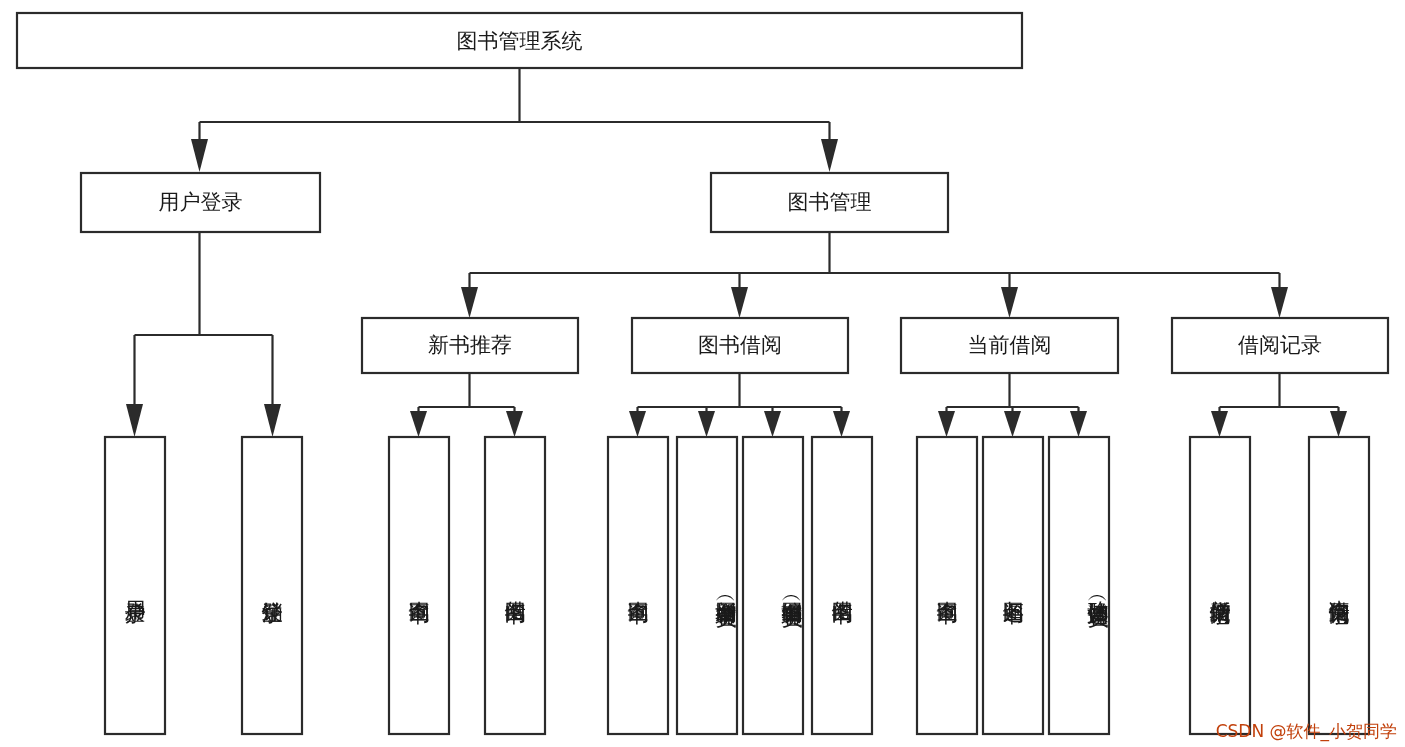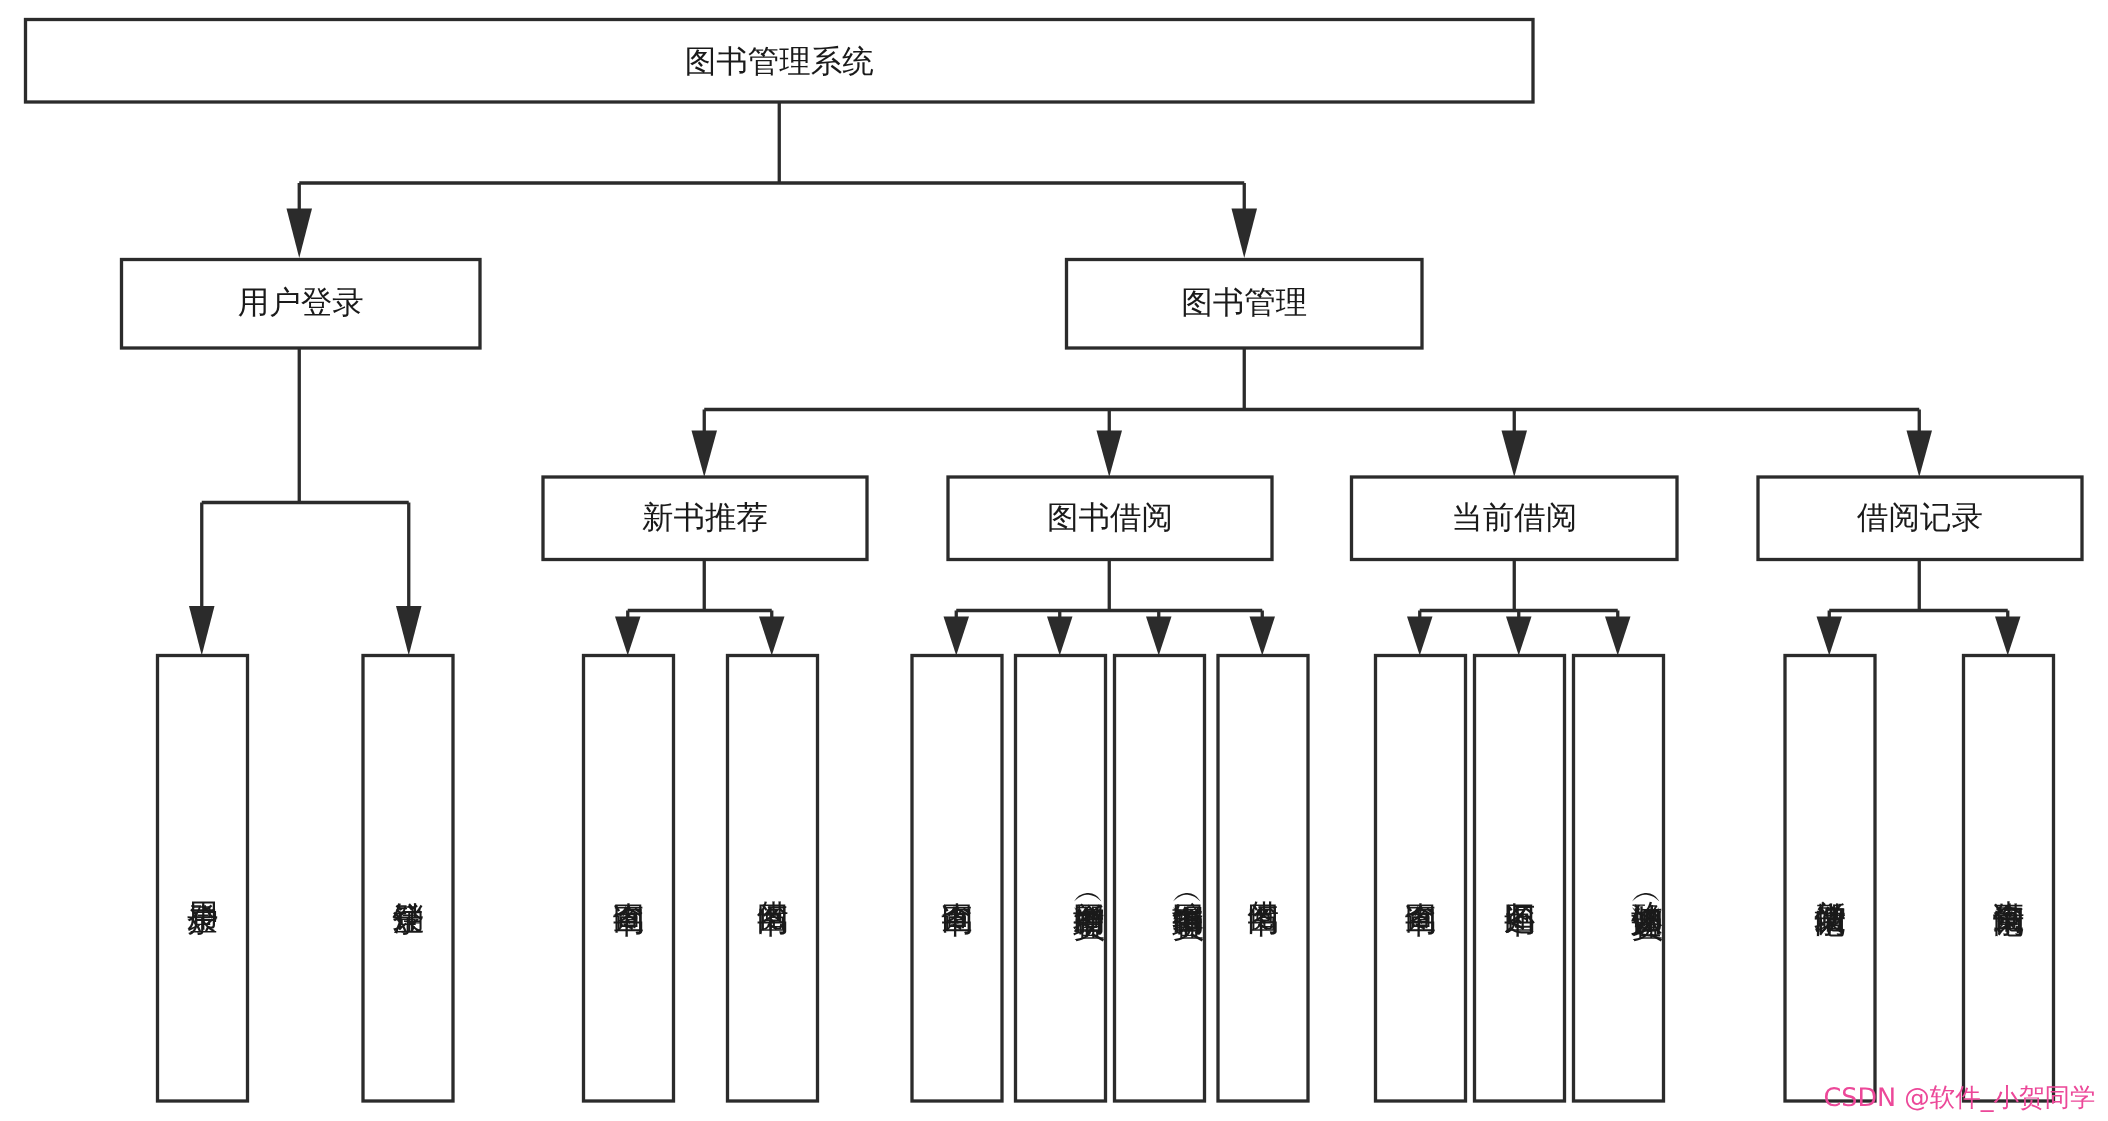--- a/index.html
+++ b/index.html
@@ -70,21 +70,21 @@
   }
   .vertical-label.center-v {
     align-items: center;
   }
   .watermark {
     position: absolute;
     right: 8px;
     bottom: 4px;
     font-family: "DejaVu Sans", "Liberation Sans", sans-serif;
     font-size: 17px;
-    color: #ec4899;
+    color: #c2410c;
     white-space: nowrap;
     user-select: none;
   }
 </style>
 </head>
 <body>
 
 <div id="diagram-root">
 
   <svg class="diagram-canvas" viewBox="0 0 1405 747">

